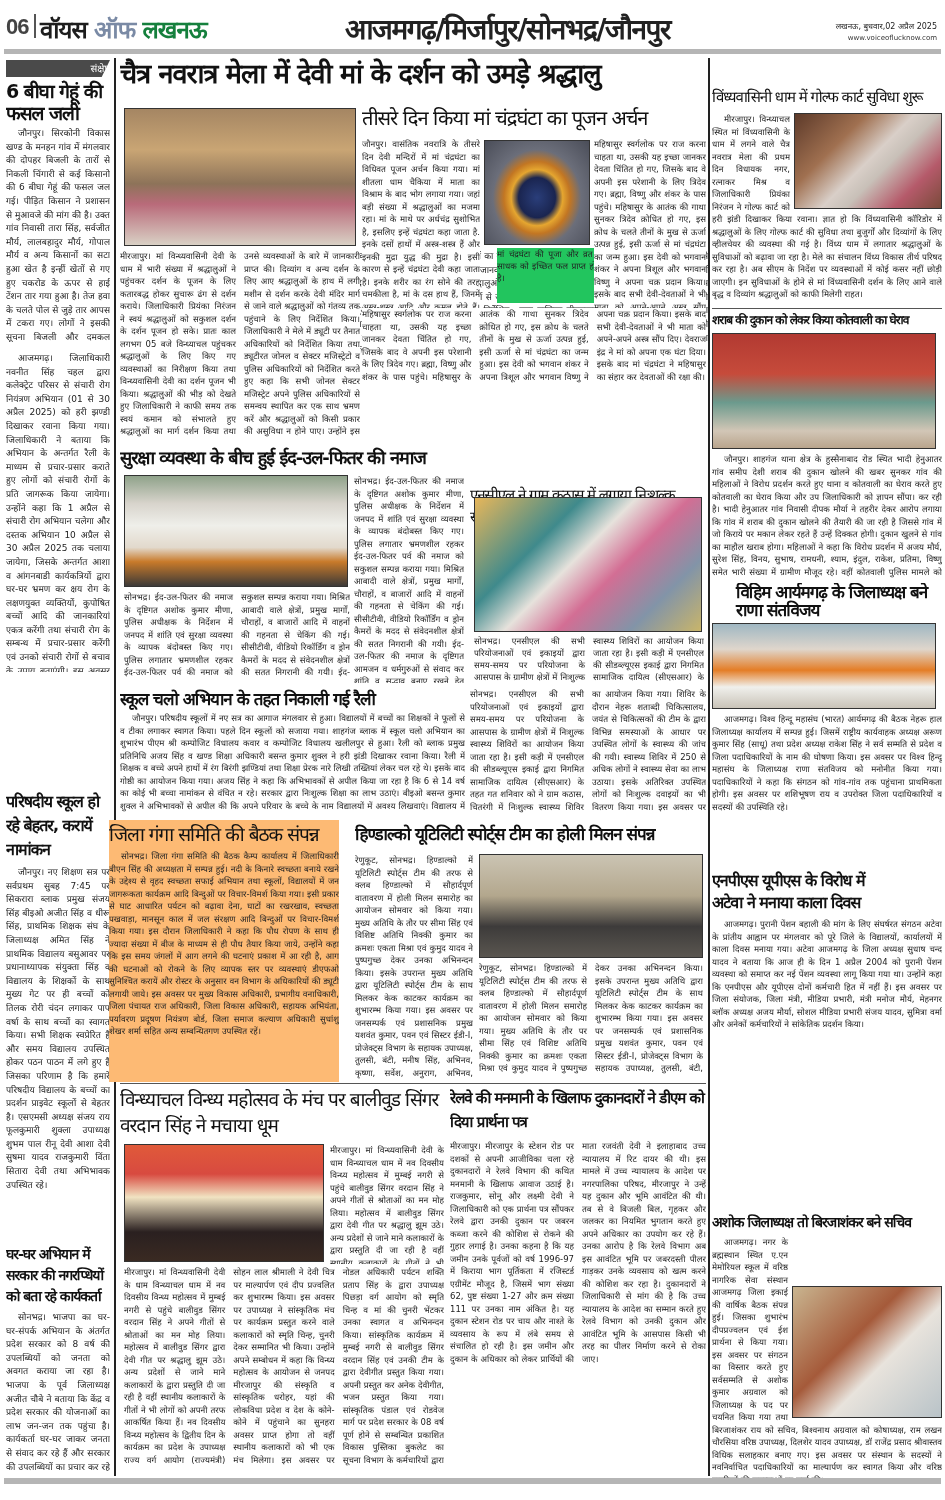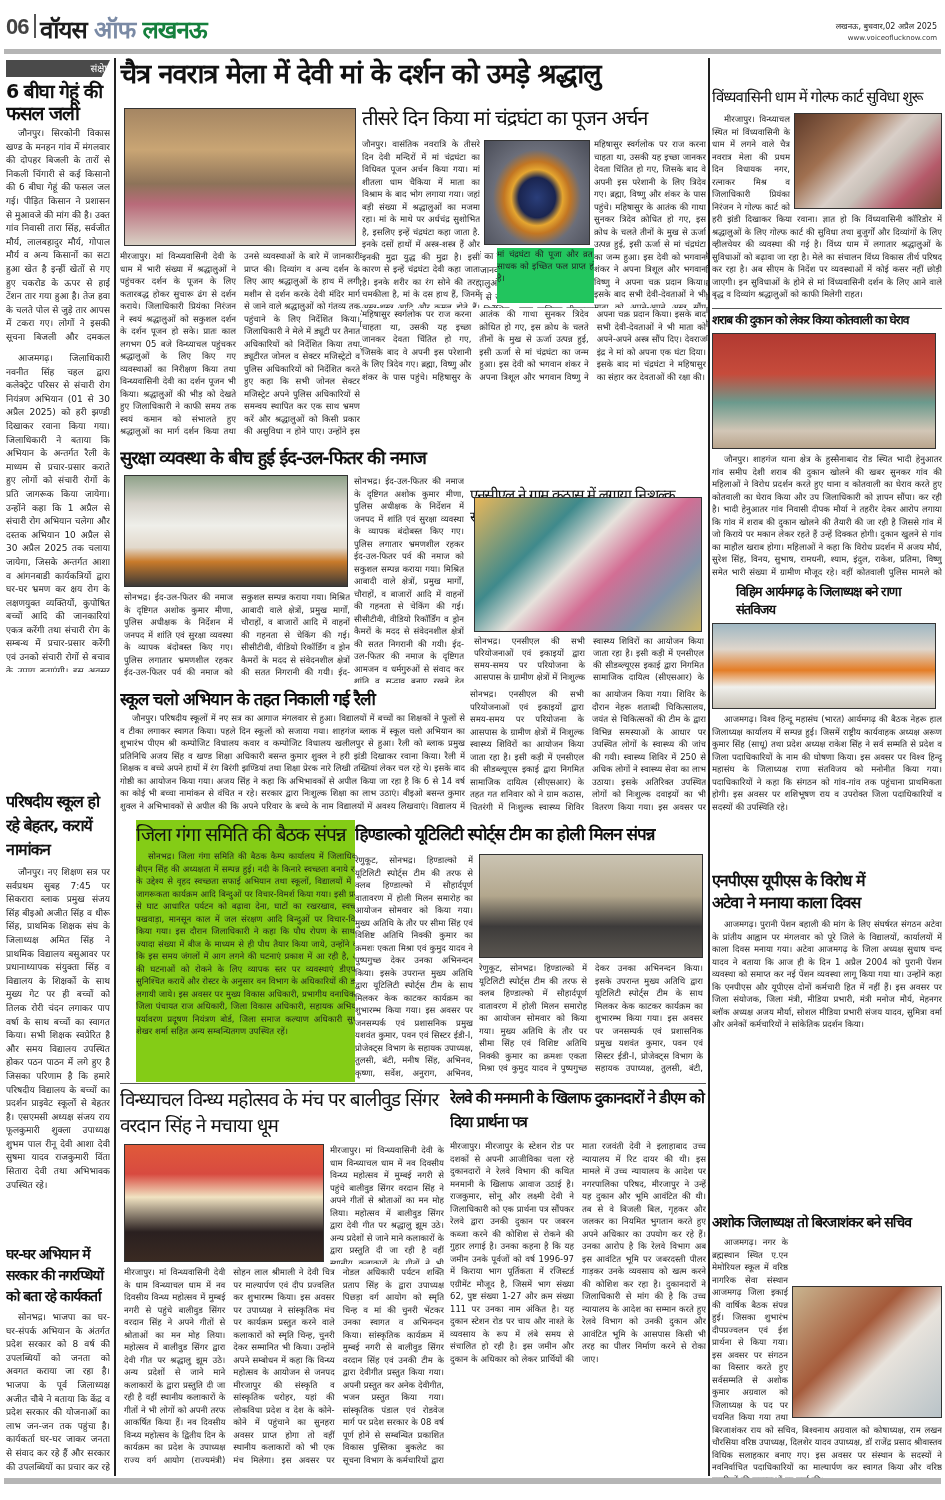--- a/index.html
+++ b/index.html
@@ -46,20 +46,21 @@
 <body>
 
 <div class="masthead">
   <span class="page-no">06</span>
   <span class="page-sep"></span>
   <span class="brand">
     <span class="b1">वॉयस</span>
     <span class="b2">ऑफ</span>
     <span class="b3">लखनऊ</span>
   </span>
+  <span class="edition">आजमगढ़/मिर्जापुर/सोनभद्र/जौनपुर</span>
   <span class="dateline">लखनऊ, बुधवार,02 अप्रैल 2025</span>
   <span class="website">www.voiceoflucknow.com</span>
   <div class="rule-top"></div>
 </div>
 
 <div class="colrule" style="left:114px; top:58px; height:1418px;"></div>
 <div class="colrule" style="left:708px; top:58px; height:1418px;"></div>
 
 <div class="sankshep-tab">संक्षेप</div>
 
@@ -133,21 +134,21 @@
 
 <div class="story" style="left:712px; top:311px; width:230px; height:270px;">
   <div class="headline" style="font-size:12px; line-height:18px;">शराब की दुकान को लेकर किया कोतवाली का घेराव</div>
   <div class="photo ph-shop" style="position:relative; width:224px; height:116px; margin-top:4px;"></div>
   <div class="body-text" style="margin-top:4px; height:126px; font-size:8.5px; line-height:12.5px;">
       <p>जौनपुर। शाहगंज थाना क्षेत्र के हुस्सैनाबाद रोड स्थित भादी हेनुआतर गांव समीप देशी शराब की दुकान खोलने की खबर सुनकर गांव की महिलाओं ने विरोध प्रदर्शन करते हुए थाना व कोतवाली का घेराव करते हुए कोतवाली का घेराव किया और उप जिलाधिकारी को ज्ञापन सौंपा। कर रही है। भादी हेनुआतर गांव निवासी दीपक मौर्या ने तहरीर देकर आरोप लगाया कि गांव में शराब की दुकान खोलने की तैयारी की जा रही है जिससे गांव में जो किराये पर मकान लेकर रहते हैं उन्हें दिक्कत होगी। दुकान खुलने से गांव का माहौल खराब होगा। महिलाओं ने कहा कि विरोध प्रदर्शन में अजय मौर्य, सुरेश सिंह, विनय, सुभाष, रामधनी, श्याम, इंदुल, राकेश, प्रतिमा, विष्णु समेत भारी संख्या में ग्रामीण मौजूद रहे। वहीं कोतवाली पुलिस मामले को संज्ञान में लेकर जांच में जुटी।</p>
     </div>
 </div>
 
 <div class="story" style="left:712px; top:583px; width:230px; height:285px;">
-  <div class="headline" style="font-size:13px; line-height:18px;padding-left:24px;">विहिम आर्यमगढ़ के जिलाध्यक्ष बने राणा संतविजय</div>
+  <div class="headline" style="font-size:17px; line-height:18px;padding-left:24px;">विहिम आर्यमगढ़ के जिलाध्यक्ष बने राणा संतविजय</div>
   <div class="photo ph-vhp" style="position:relative; width:224px; height:86px; margin-top:4px;"></div>
   <div class="body-text" style="margin-top:4px; height:168px; font-size:8.5px; line-height:12.5px;">
       <p>आजमगढ़। विश्व हिन्दू महासंघ (भारत) आर्यमगढ़ की बैठक नेहरू हाल जिलाध्यक्ष कार्यालय में सम्पन्न हुई। जिसमें राष्ट्रीय कार्यवाहक अध्यक्ष अरूण कुमार सिंह (साधू) तथा प्रदेश अध्यक्ष राकेश सिंह ने सर्व सम्मति से प्रदेश व जिला पदाधिकारियों के नाम की घोषणा किया। इस अवसर पर विश्व हिन्दू महासंघ के जिलाध्यक्ष राणा संतविजय को मनोनीत किया गया। पदाधिकारियों ने कहा कि संगठन को गांव-गांव तक पहुंचाना प्राथमिकता होगी। इस अवसर पर शशिभूषण राय व उपरोक्त जिला पदाधिकारियों व सदस्यों की उपस्थिति रहे।</p>
     </div>
 </div>
 
 <div class="story" style="left:712px; top:870px; width:230px; height:265px;">
   <div class="headline" style="font-size:16px; line-height:22px; width:160px;">एनपीएस यूपीएस के विरोध में अटेवा ने मनाया काला दिवस</div>
   <div class="body-text" style="margin-top:4px; height:210px; font-size:8.5px; line-height:12.5px;">
       <p>आजमगढ़। पुरानी पेंशन बहाली की मांग के लिए संघर्षरत संगठन अटेवा के प्रांतीय आह्वान पर मंगलवार को पूरे जिले के विद्यालयों, कार्यालयों में काला दिवस मनाया गया। अटेवा आजमगढ़ के जिला अध्यक्ष सुधाष चन्द यादव ने बताया कि आज ही के दिन 1 अप्रैल 2004 को पुरानी पेंशन व्यवस्था को समाप्त कर नई पेंशन व्यवस्था लागू किया गया था। उन्होंने कहा कि एनपीएस और यूपीएस दोनों कर्मचारी हित में नहीं हैं। इस अवसर पर जिला संयोजक, जिला मंत्री, मीडिया प्रभारी, मंत्री मनोज मौर्य, मेहनगर ब्लॉक अध्यक्ष अजय मौर्या, सोशल मीडिया प्रभारी संजय यादव, सुमित्रा वर्मा और अनेकों कर्मचारियों ने सांकेतिक प्रदर्शन किया।</p>
@@ -178,21 +179,21 @@
 <div class="story" style="left:120px; top:688px; width:345px; height:128px; background:#fff;">
   <div class="headline" style="font-size:17px; line-height:22px; white-space:nowrap;">स्कूल चलो अभियान के तहत निकाली गई रैली</div>
   <div class="body-text" style="margin-top:2px; height:100px; font-size:8.5px; line-height:12.5px;">
       <p>जौनपुर। परिषदीय स्कूलों में नए सत्र का आगाज मंगलवार से हुआ। विद्यालयों में बच्चों का शिक्षकों ने फूलों से व टीका लगाकर स्वागत किया। पहले दिन स्कूलों को सजाया गया। शाहगंज ब्लाक में स्कूल चलो अभियान का शुभारंभ पीएम श्री कम्पोजिट विधालय कवार व कम्पोजिट विधालय खलीलपुर से हुआ। रैली को ब्लाक प्रमुख प्रतिनिधि अजय सिंह व खण्ड शिक्षा अधिकारी बसन्त कुमार शुक्ल ने हरी झंडी दिखाकर रवाना किया। रैली में शिक्षक व बच्चे अपने हाथों में रंग बिरंगी झण्डियां तथा शिक्षा प्रेरक नारे लिखी तख्तियां लेकर चल रहे थे। इसके बाद गोष्ठी का आयोजन किया गया। अजय सिंह ने कहा कि अभिभावकों से अपील किया जा रहा है कि 6 से 14 वर्ष का कोई भी बच्चा नामांकन से वंचित न रहे। सरकार द्वारा निःशुल्क शिक्षा का लाभ उठाएं। बीइओ बसन्त कुमार शुक्ल ने अभिभावकों से अपील की कि अपने परिवार के बच्चे के नाम विद्यालयों में अवश्य लिखवाएं। विद्यालय में पर्याप्त भौतिक संसाधन उपलब्ध है। पर्याप्त कमरे, सभी कमरों में बच्चों को बैठने के लिए डेस्क बेंच, पानी पीने के लिए टंकी एवं बहुटोटियां, स्वच्छ शौचालय, पंखे, स्मार्ट क्लास एवं प्रोजेक्टर की व्यवस्था है।</p>
     </div>
 </div>
 <div class="story" style="left:470px; top:688px; width:236px; height:128px; background:#fff;">
   <div class="body-text" style="height:128px; column-count:2; column-gap:8px; font-size:8.5px; line-height:12.5px;">सोनभद्र। एनसीएल की सभी परियोजनाओं एवं इकाइयों द्वारा समय-समय पर परियोजना के आसपास के ग्रामीण क्षेत्रों में निःशुल्क स्वास्थ्य शिविरों का आयोजन किया जाता रहा है। इसी कड़ी में एनसीएल की सीडब्ल्यूएस इकाई द्वारा निगमित सामाजिक दायित्व (सीएसआर) के तहत गत शनिवार को ने ग्राम कठास, चितरंगी में निःशुल्क स्वास्थ्य शिविर का आयोजन किया गया। शिविर के दौरान नेहरू शताब्दी चिकित्सालय, जयंत से चिकित्सकों की टीम के द्वारा विभिन्न समस्याओं के आधार पर उपस्थित लोगों के स्वास्थ्य की जांच की गयी। स्वास्थ्य शिविर में 250 से अधिक लोगों ने स्वास्थ्य सेवा का लाभ उठाया। इसके अतिरिक्त उपस्थित लोगों को निःशुल्क दवाइयों का भी वितरण किया गया। इस अवसर पर नोडल अधिकारी (सीएसआर), सीडब्ल्यूएस एवं अन्य लोग उपस्थित रहे। गौरतलब है कि एनसीएल द्वारा परियोजना के आस-पास स्थित ग्रामीण क्षेत्रों में रहने वाले लोगों को सर्वसुलभ स्वास्थ्य सुविधाएं मुहैया कराने हेतु ऐसे स्वास्थ्य शिविरों का नियमित आयोजन कर कंपनी की सामुदायिक कल्याण की प्रतिबद्धता का एक उदाहरण है।</div>
 </div>
 
-<div class="story" style="left:136px; top:820px; width:230px; height:262px; background:#84cc16;">
+<div class="story" style="left:109px; top:820px; width:230px; height:262px; background:#fdba74;">
   <div class="headline hl-light" style="font-size:19px; line-height:28px; white-space:nowrap;">जिला गंगा समिति की बैठक संपन्न</div>
   <div class="body-text" style="margin-top:2px; height:228px; font-size:8.5px; line-height:12.5px;">
       <p>सोनभद्र। जिला गंगा समिति की बैठक कैम्प कार्यालय में जिलाधिकारी बीएन सिंह की अध्यक्षता में सम्पन्न हुई। नदी के किनारे स्वच्छता बनाये रखने के उद्देश्य से वृहद स्वच्छता सफाई अभियान तथा स्कूलों, विद्यालयों में जन जागरूकता कार्यक्रम आदि बिन्दुओं पर विचार-विमर्श किया गया। इसी प्रकार से घाट आधारित पर्यटन को बढ़ावा देना, घाटों का रखरखाव, स्वच्छता पखवाड़ा, मानसून काल में जल संरक्षण आदि बिन्दुओं पर विचार-विमर्श किया गया। इस दौरान जिलाधिकारी ने कहा कि पौध रोपण के साथ ही ज्यादा संख्या में बीज के माध्यम से ही पौध तैयार किया जाये, उन्होंने कहा कि इस समय जंगलों में आग लगने की घटनाएं प्रकाश में आ रही है, आग की घटनाओं को रोकने के लिए व्यापक स्तर पर व्यवस्थाएं डीएफओ सुनिश्चित करायें और रोस्टर के अनुसार वन विभाग के अधिकारियों की ड्यूटी लगायी जाये। इस अवसर पर मुख्य विकास अधिकारी, प्रभागीय वनाधिकारी, जिला पंचायत राज अधिकारी, जिला विकास अधिकारी, सहायक अभियंता, पर्यावरण प्रदूषण नियंत्रण बोर्ड, जिला समाज कल्याण अधिकारी सुधांशु शेखर शर्मा सहित अन्य सम्बन्धितगण उपस्थित रहें।</p>
     </div>
 </div>
 
 <div class="story" style="left:355px; top:820px; width:351px; height:262px; background:#fff;">
   <div class="headline" style="font-size:17px; line-height:28px; white-space:nowrap;">हिण्डाल्को यूटिलिटी स्पोर्ट्स टीम का होली मिलन संपन्न</div>
   <div class="photo ph-hindalco" style="position:absolute; left:124px; top:34px; width:224px; height:104px;"></div>
   <div class="body-text" style="position:absolute; left:0; top:34px; width:118px; height:226px; font-size:8.5px; line-height:12.5px;">रेणुकूट, सोनभद्र। हिण्डाल्को में यूटिलिटी स्पोर्ट्स टीम की तरफ से क्लब हिण्डाल्को में सौहार्दपूर्ण वातावरण में होली मिलन समारोह का आयोजन सोमवार को किया गया। मुख्य अतिथि के तौर पर सीमा सिंह एवं विशिष्ट अतिथि निक्की कुमार का क्रमशः एकता मिश्रा एवं कुमुद यादव ने पुष्पगुच्छ देकर उनका अभिनन्दन किया। इसके उपरान्त मुख्य अतिथि द्वारा यूटिलिटी स्पोर्ट्स टीम के साथ मिलकर केक काटकर कार्यक्रम का शुभारम्भ किया गया। इस अवसर पर जनसम्पर्क एवं प्रशासनिक प्रमुख यशवंत कुमार, पवन एवं सिस्टर ईडी-I, प्रोजेक्ट्स विभाग के सहायक उपाध्यक्ष, तुलसी, बंटी, मनीष सिंह, अभिनव, कृष्णा, सर्वेश, अनुराग, अभिनव, राहुल, घनश्याम समेत अन्य अधिकारियों एवं खिलाड़ियों ने मिलकर कार्यक्रम का शुभारंभ किया। कार्यक्रम को आगे बढ़ाते हुए फ्लोर पर सभी ने एक दूसरे को होली की शुभकामनाएं दी तथा आपसी भाईचारे का संदेश दिया।</div>

